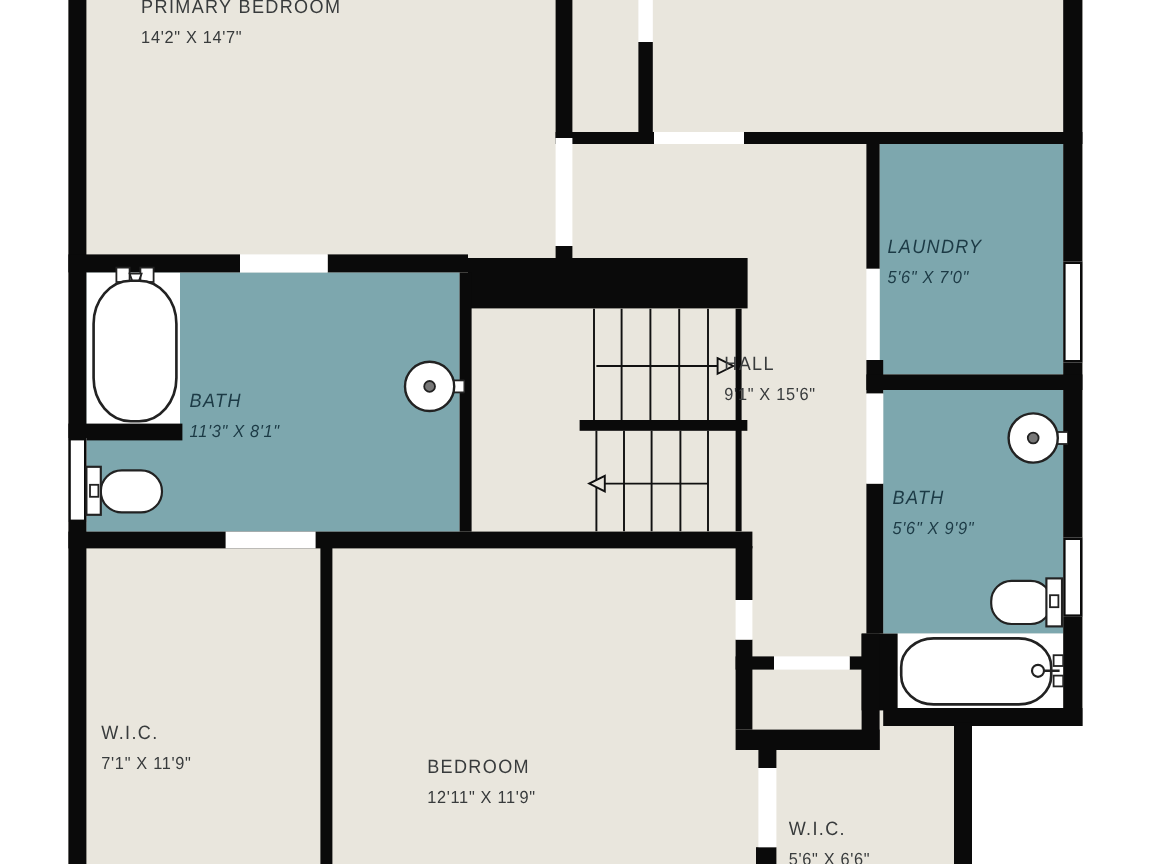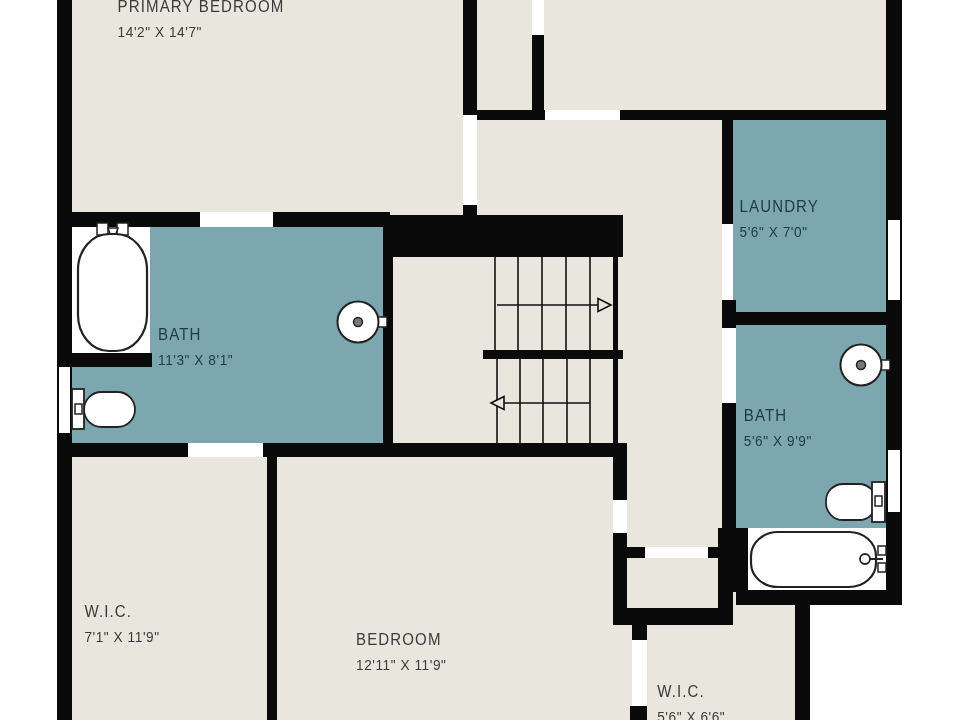--- a/index.html
+++ b/index.html
@@ -8,21 +8,21 @@
         font-family:"Liberation Sans",sans-serif;}
   .abs{position:absolute;}
   .wall{background:var(--wall,#0a0a0a);}
   .floor{background:var(--room_fill,#e9e6dd);}
   .wet{background:var(--wet_room_fill,#7da7ae);}
   .gap{background:#ffffff;}
   .alcove{background:#ffffff;}
   .window{background:#ffffff;border:2px solid var(--wall,#0a0a0a);box-sizing:border-box;}
   .label{text-align:left;pointer-events:none;}
   .t-dark{color:var(--label_dark,#383b3c);}
-  .t-wet{color:var(--label_wet,#1c3a45);}
+  .t-wet{color:var(--label_wet,#1c3a45);font-style:italic;}
   .rname{font-size:16px;line-height:15px;letter-spacing:1.2px;transform:scaleX(.94);transform-origin:center;white-space:nowrap;}
   .rdim{font-size:14.5px;line-height:15px;letter-spacing:.6px;margin-top:11px;transform:scaleX(.94);transform-origin:center;white-space:nowrap;}
   svg{display:block;}
 </style>
 </head>
 <body>
 
 <div id="plan">
 
   <div class="abs floor" style="left:57px;top:0;width:845px;height:605px"></div>
@@ -145,20 +145,24 @@
     <div class="rdim">14'2" X 14'7"</div>
   </div>
   <div class="abs label t-wet" style="left:735px;top:199px;width:150px">
     <div class="rname">LAUNDRY</div>
     <div class="rdim">5'6" X 7'0"</div>
   </div>
   <div class="abs label t-wet" style="left:152px;top:327px;width:200px">
     <div class="rname">BATH</div>
     <div class="rdim">11'3" X 8'1"</div>
   </div>
+  <div class="abs label t-dark" style="left:600px;top:296px;width:120px">
+    <div class="rname">HALL</div>
+    <div class="rdim">9'1" X 15'6"</div>
+  </div>
   <div class="abs label t-wet" style="left:740px;top:408px;width:126px">
     <div class="rname">BATH</div>
     <div class="rdim">5'6" X 9'9"</div>
   </div>
   <div class="abs label t-dark" style="left:79px;top:604px;width:180px">
     <div class="rname">W.I.C.</div>
     <div class="rdim">7'1" X 11'9"</div>
   </div>
   <div class="abs label t-dark" style="left:350px;top:632px;width:200px">
     <div class="rname">BEDROOM</div>

